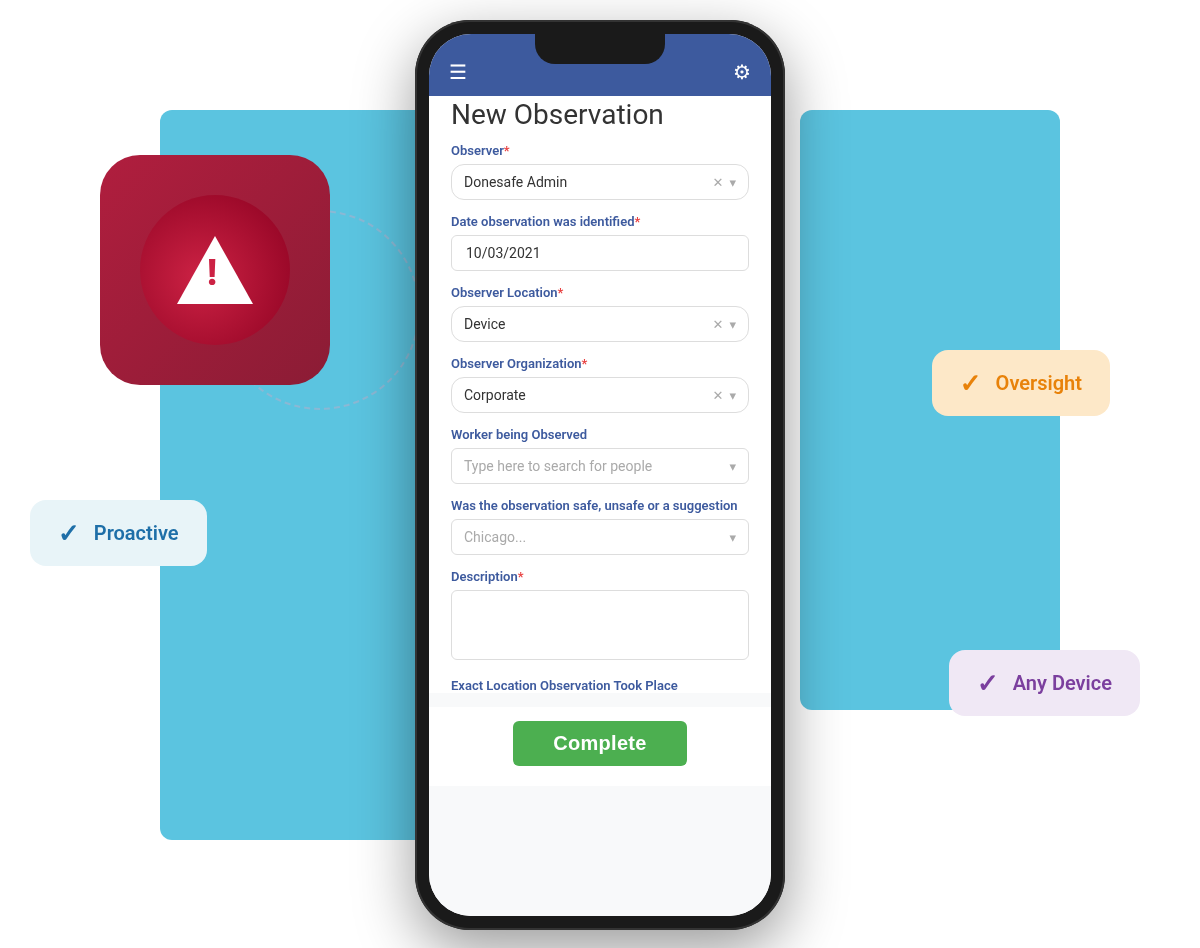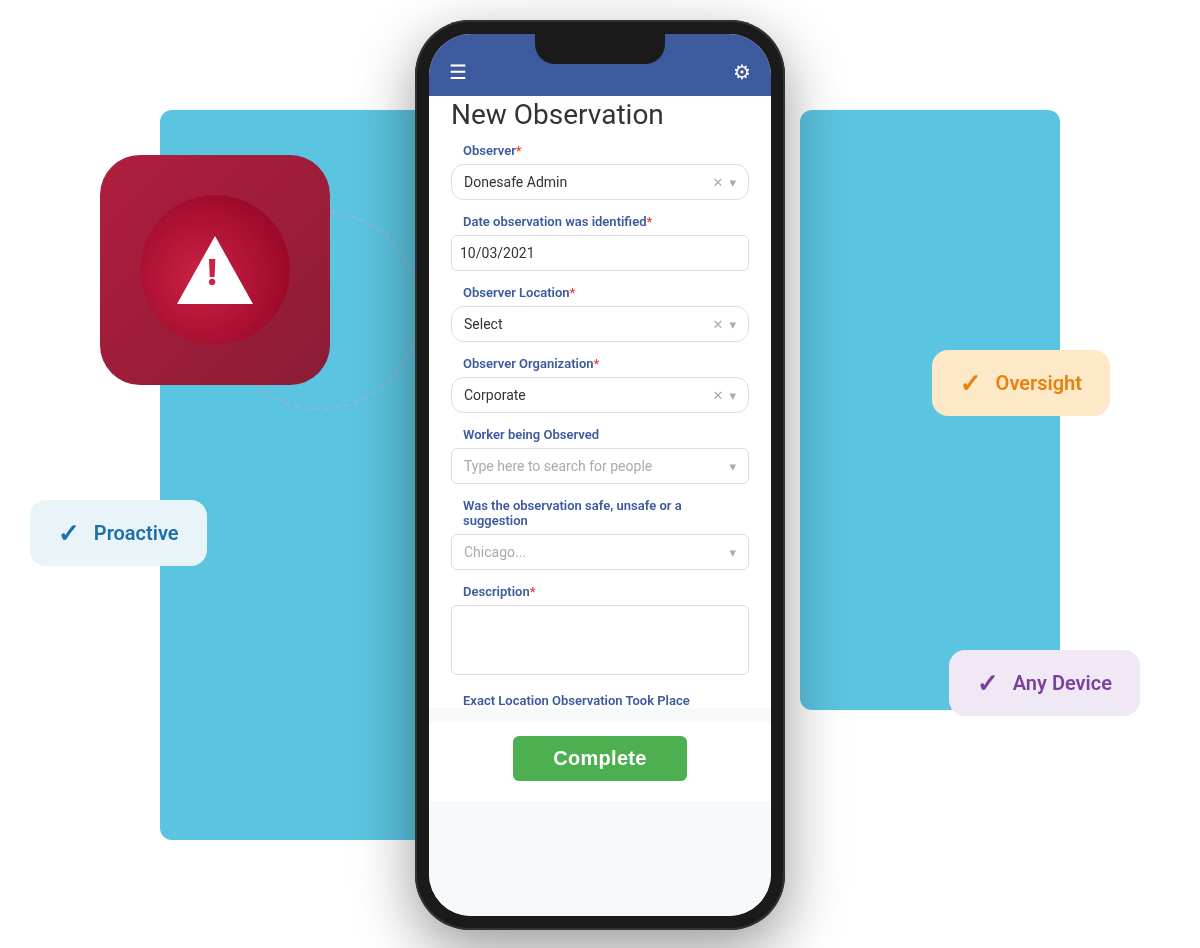--- a/index.html
+++ b/index.html
@@ -207,42 +207,41 @@
 
     .form-field {
       margin-bottom: 14px;
     }
     .field-label {
       font-size: 13px;
       font-weight: 600;
       color: #3d5a9e;
       margin-bottom: 6px;
       display: block;
-      margin-left: 12px;
     }
     .required-star {
       color: #e84040;
     }
     .field-input {
       width: 100%;
       border: 1px solid #ddd;
       border-radius: 13px;
       padding: 9px 12px;
       font-size: 14px;
       color: #333;
       background: #fff;
       display: flex;
       align-items: center;
       justify-content: space-between;
     }
     .field-input-plain {
       width: 100%;
       border: 1px solid #ddd;
       border-radius: 6px;
-      padding: 9px 8px;
+      padding: 9px 14px;
       font-size: 14px;
       color: #333;
       background: #fff;
     }
     .field-input-controls {
       display: flex;
       align-items: center;
       gap: 6px;
       color: #888;
       font-size: 13px;
@@ -360,21 +359,21 @@
               <span>Date observation was identified</span><span class="required-star">*</span>
             </span>
             <div class="field-input-plain">10/03/2021</div>
           </div>
 
           <div class="form-field">
             <span class="field-label">
               <span>Observer Location</span><span class="required-star">*</span>
             </span>
             <div class="field-input">
-              <span>Select</span>
+              <span>Device</span>
               <span class="field-input-controls">
                 <span class="x-btn">✕</span>
                 <span class="chevron">▾</span>
               </span>
             </div>
           </div>
 
           <div class="form-field">
             <span class="field-label">
               <span>Observer Organization</span><span class="required-star">*</span>

